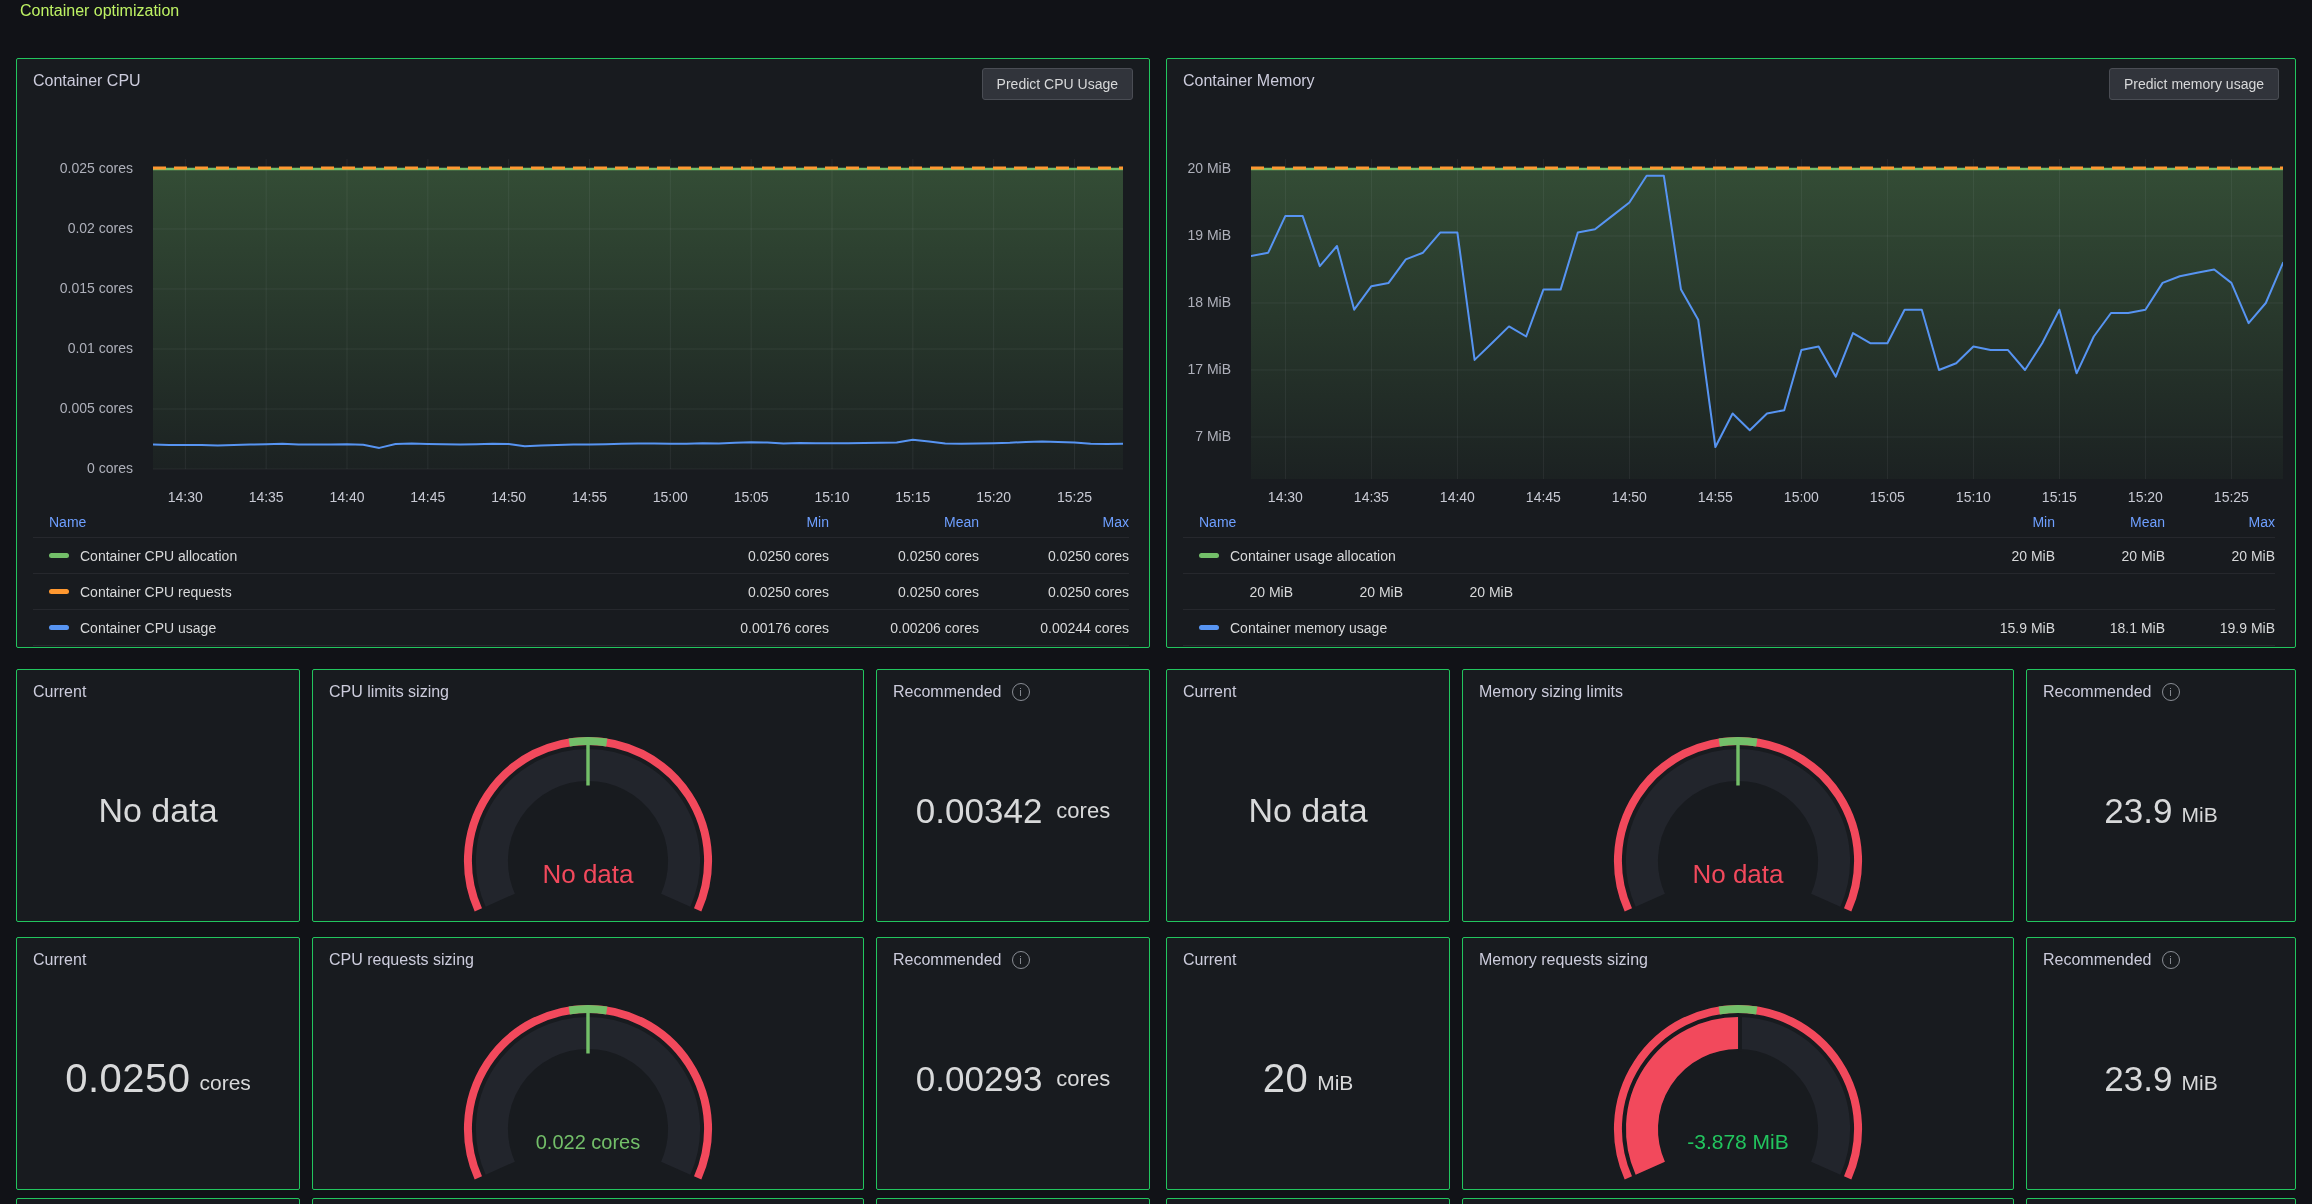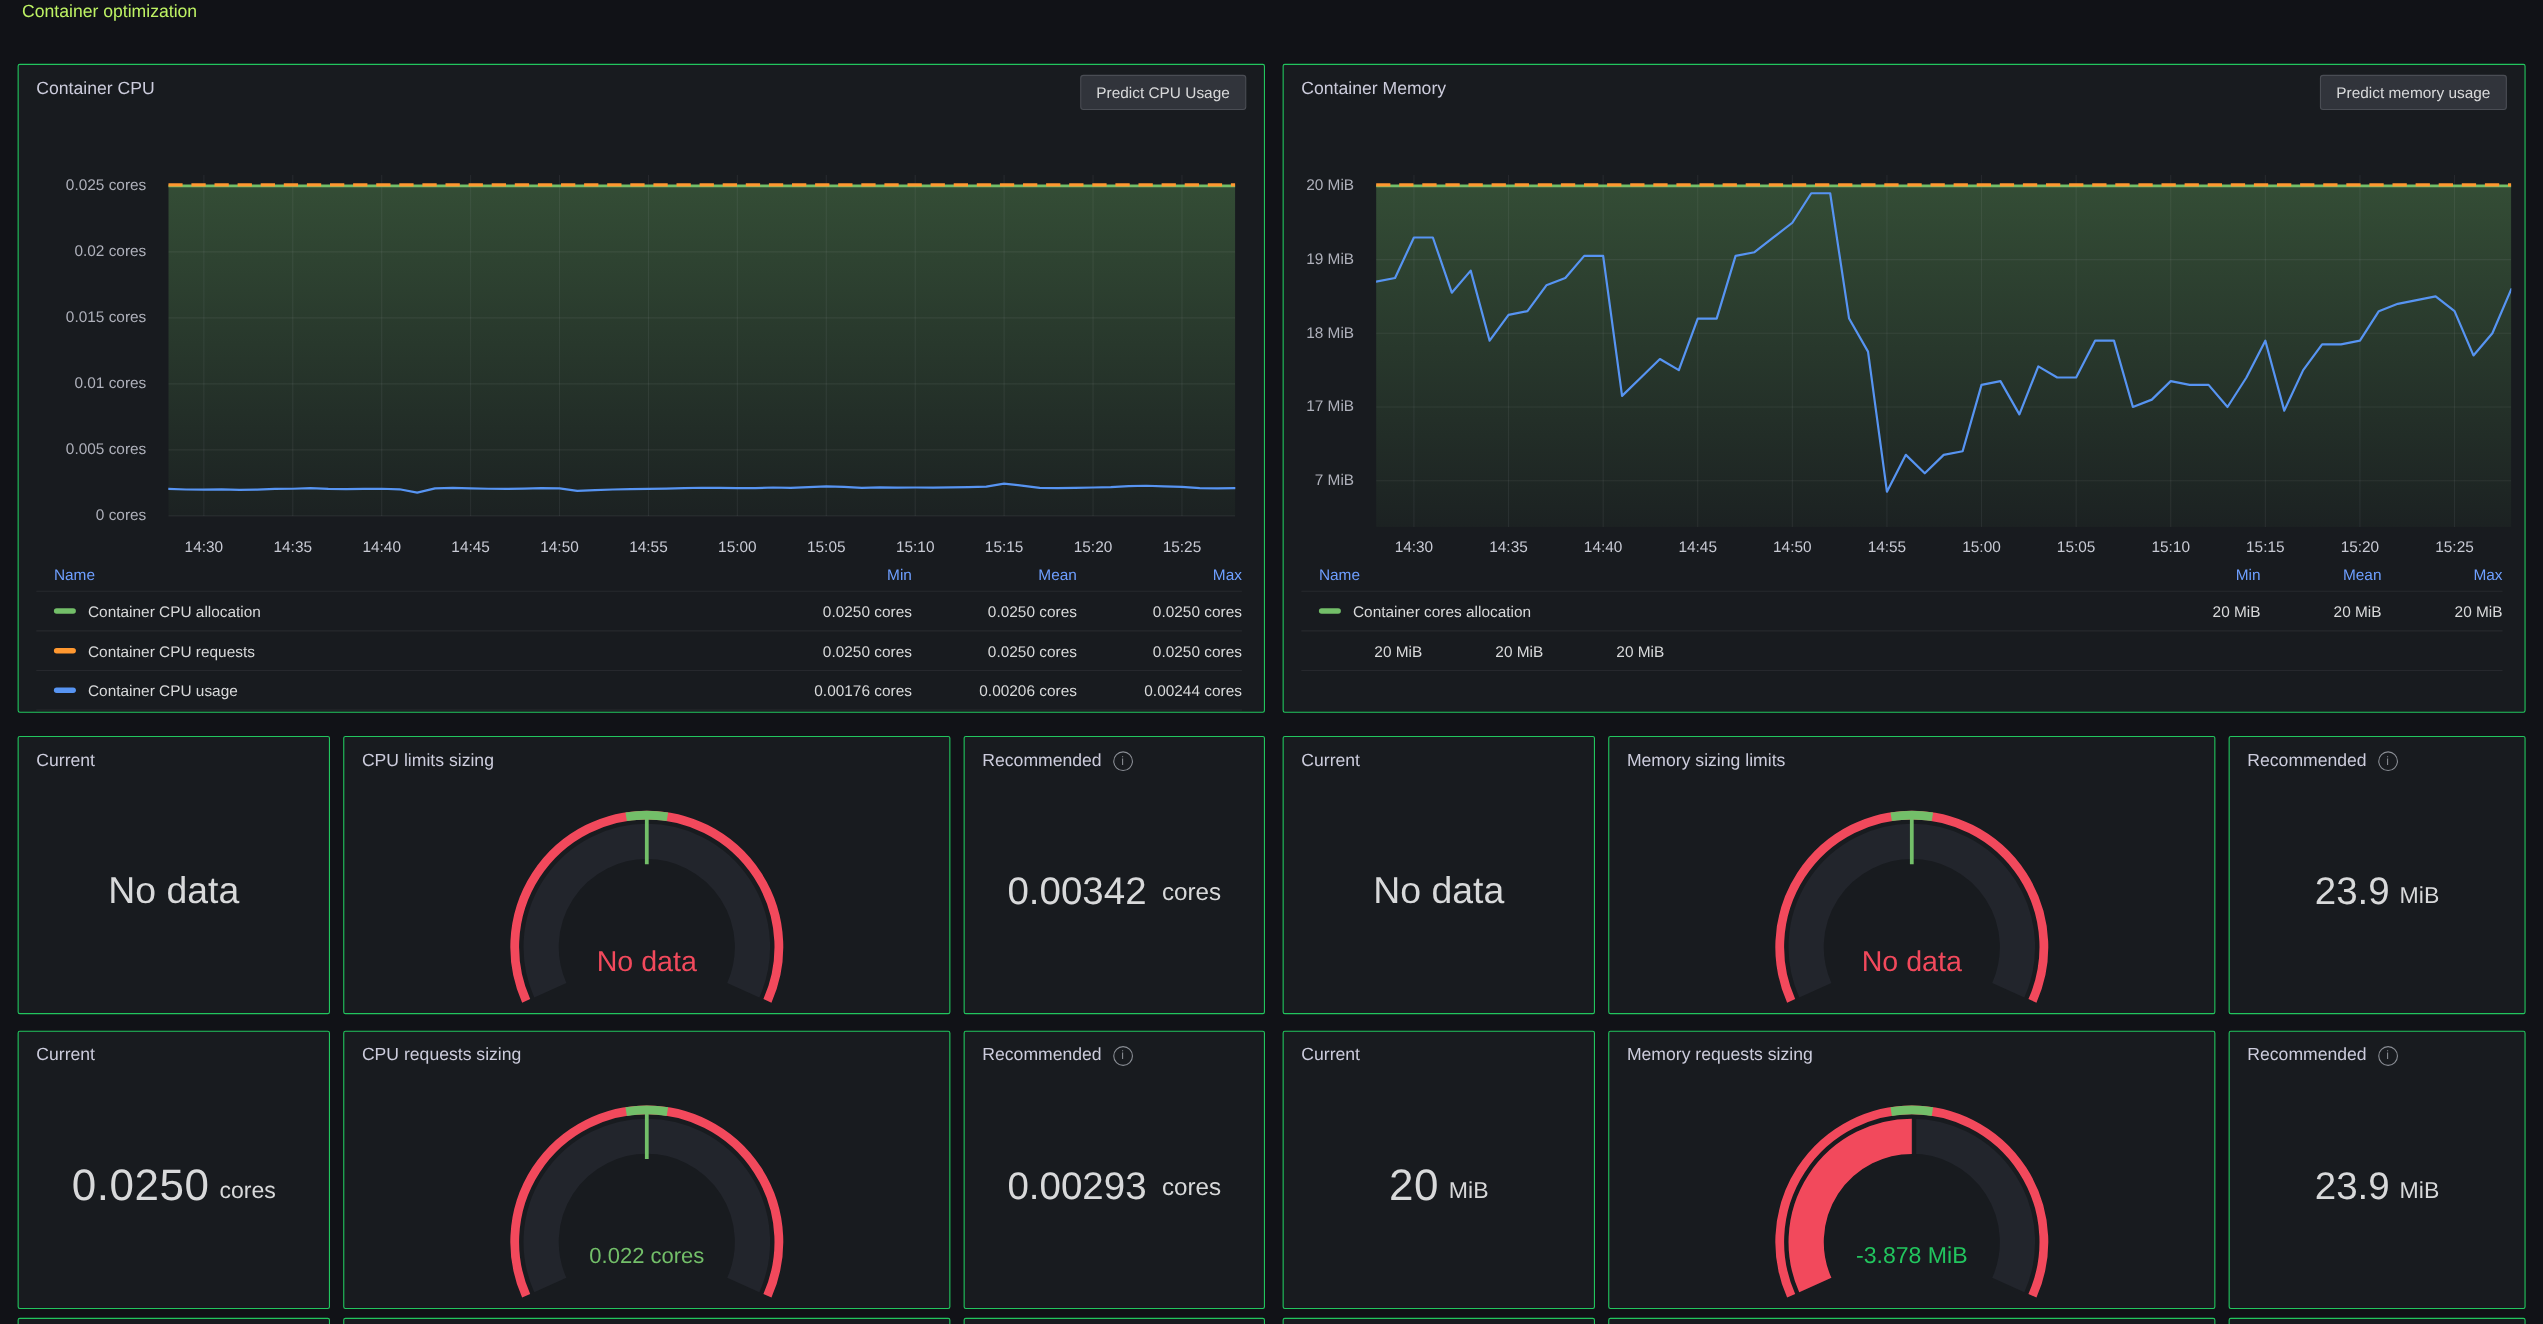--- a/index.html
+++ b/index.html
@@ -202,30 +202,39 @@
   <div class="legend w110" style="right:20px;">
     <div class="lg-head">
       <div class="lg-name" style="color:#6E9FFF;">Name</div>
       <div class="lg-cell" style="color:#6E9FFF;">Min</div>
       <div class="lg-cell" style="color:#6E9FFF;">Mean</div>
       <div class="lg-cell" style="color:#6E9FFF;">Max</div>
     </div>
     <div class="lg-row">
       <div class="lg-name">
           <span class="swatch" style="background:#73BF69;"></span>
-          <span>Container cores allocation</span>
-        </div>
-      <div class="lg-cell">20 MiB</div>
-      <div class="lg-cell">20 MiB</div>
-      <div class="lg-cell">20 MiB</div>
-    </div>
-    <div class="lg-row">
-      <div class="lg-cell">20 MiB</div>
-      <div class="lg-cell">20 MiB</div>
-      <div class="lg-cell">20 MiB</div>
+          <span>Container usage allocation</span>
+        </div>
+      <div class="lg-cell">20 MiB</div>
+      <div class="lg-cell">20 MiB</div>
+      <div class="lg-cell">20 MiB</div>
+    </div>
+    <div class="lg-row">
+      <div class="lg-cell">20 MiB</div>
+      <div class="lg-cell">20 MiB</div>
+      <div class="lg-cell">20 MiB</div>
+    </div>
+    <div class="lg-row">
+      <div class="lg-name">
+          <span class="swatch" style="background:#5794F2;"></span>
+          <span>Container memory usage</span>
+        </div>
+      <div class="lg-cell">15.9 MiB</div>
+      <div class="lg-cell">18.1 MiB</div>
+      <div class="lg-cell">19.9 MiB</div>
     </div>
   </div>
 </div>
 
 <div class="panel" style="left:16px;top:669px;width:284px;height:253px;">
   <div class="panel-title">Current</div>
   <div class="stat-val">
       <span class="no-data">No data</span>
     </div>
 </div>

